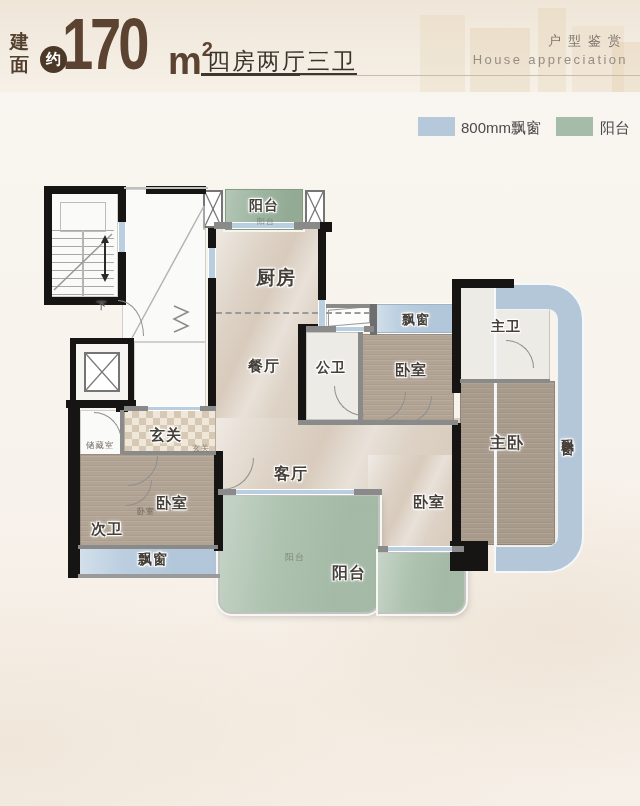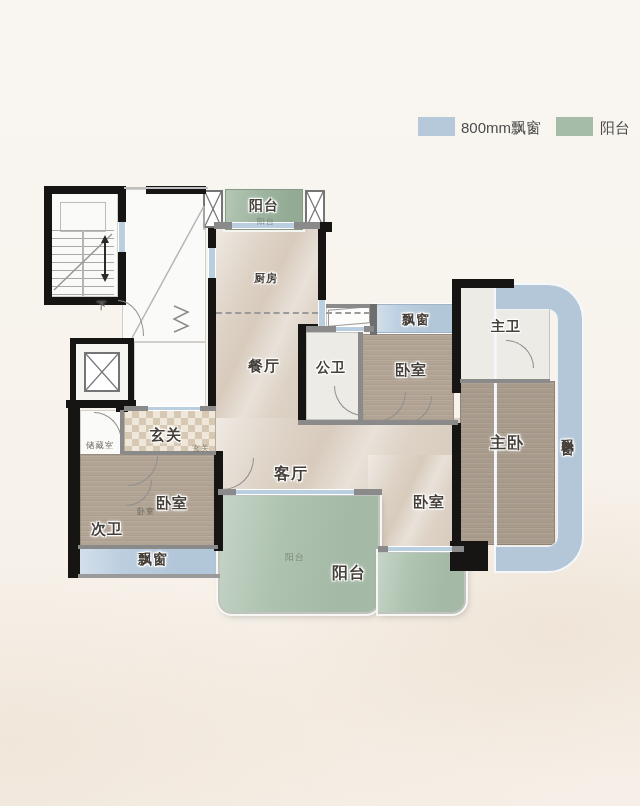--- a/index.html
+++ b/index.html
@@ -94,20 +94,37 @@
   #enTitle{position:absolute;right:12px;top:52px;font-size:13px;letter-spacing:2.4px;color:#968e83;}
   .legend-label{position:absolute;top:118px;font-size:15px;color:#4b4b4b;line-height:19px;}
   .legend-swatch{position:absolute;top:117px;width:37px;height:19px;}
   .tri{position:absolute;width:0;height:0;}
 </style>
 </head>
 <body>
 
 <div id="stage">
 
+  <div id="hdr">
+    <i class="silh" style="left:420px;top:15px;width:45px;height:77px;opacity:.15;"></i>
+    <i class="silh" style="left:470px;top:28px;width:60px;height:64px;opacity:.20;"></i>
+    <i class="silh" style="left:538px;top:8px;width:28px;height:84px;opacity:.18;"></i>
+    <i class="silh" style="left:572px;top:26px;width:52px;height:66px;opacity:.14;"></i>
+    <i class="silh" style="left:612px;top:42px;width:28px;height:50px;opacity:.2;"></i>
+
+    <div id="stacked">建面</div>
+    <div id="badge">约</div>
+    <div id="bigno">170</div>
+    <div id="unit"><span>m</span><sup>2</sup></div>
+    <div id="summary">四房两厅三卫</div>
+    <i class="abs" style="left:201px;top:73px;width:156px;height:3px;background:#3c3831;"></i>
+    <i class="abs" style="left:300px;top:75px;width:340px;height:1px;background:#c8bcab;"></i>
+    <div id="cnTitle">户型鉴赏</div>
+    <div id="enTitle">House appreciation</div>
+  </div>
 
   <div>
     <i class="legend-swatch" style="left: 418px; background-color: rgb(181, 201, 218);"></i>
     <span class="legend-label" style="left:461px;">800mm飘窗</span>
     <i class="legend-swatch" style="left: 556px; background-color: rgb(165, 189, 168);"></i>
     <span class="legend-label" style="left:600px;">阳台</span>
   </div>
 
   <div class="abs" style="left:0;top:0;width:640px;height:806px;">
 
@@ -233,21 +250,21 @@
     <div class="arc br" style="left:128px;top:456px;width:30px;height:30px;"></div>
     <div class="arc br" style="left:222px;top:458px;width:32px;height:32px;"></div>
     <div class="arc bl" style="left:334px;top:386px;width:30px;height:30px;"></div>
     <div class="arc br" style="left:376px;top:392px;width:30px;height:30px;"></div>
     <div class="arc tr" style="left:506px;top:340px;width:28px;height:28px;"></div>
     <div class="arc br" style="left:404px;top:396px;width:28px;height:28px;"></div>
     <div class="arc br" style="left:126px;top:480px;width:26px;height:26px;"></div>
 
     <span class="rlabel" style="left:264px;top:206px;font-size:14px;">阳台</span>
     <span class="wmark" style="left:266px;top:221px;">阳台</span>
-    <span class="rlabel" style="left:266px;top:278px;font-size:11px;">厨房</span>
+    <span class="rlabel" style="left:276px;top:278px;font-size:19px;">厨房</span>
     <span class="rlabel" style="left:264px;top:366px;font-size:15px;">餐厅</span>
     <span class="rlabel" style="left:331px;top:368px;font-size:14px;">公卫</span>
     <span class="rlabel" style="left:416px;top:320px;font-size:13px;">飘窗</span>
     <span class="rlabel" style="left:411px;top:370px;font-size:15px;">卧室</span>
     <span class="rlabel" style="left:506px;top:327px;font-size:14px;">主卫</span>
     <span class="rlabel" style="left:507px;top:443px;font-size:16px;">主卧</span>
     <span class="rlabel vert" style="left:567px;top:431px;font-size:13px;">飘窗</span>
     <span class="rlabel" style="left:166px;top:435px;font-size:15px;">玄关</span>
     <span class="wmark" style="left:201px;top:448px;color:rgba(110,100,85,.8);">玄关</span>
     <span class="wmark" style="left:100px;top:446px;color:#6d675f;font-size:8.5px;">储藏室</span>

